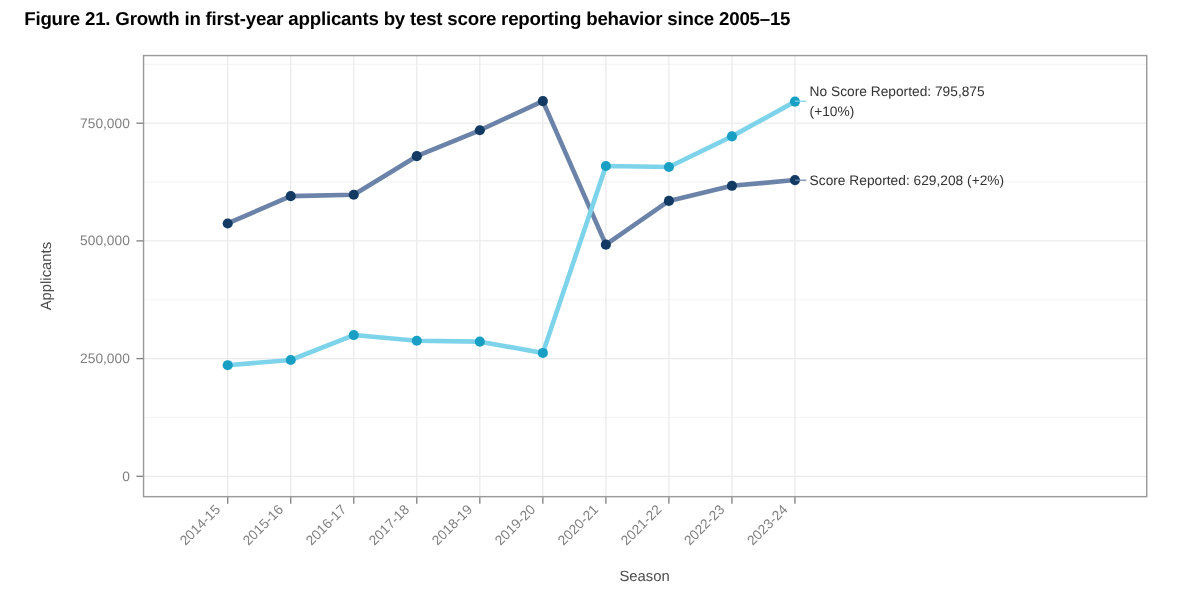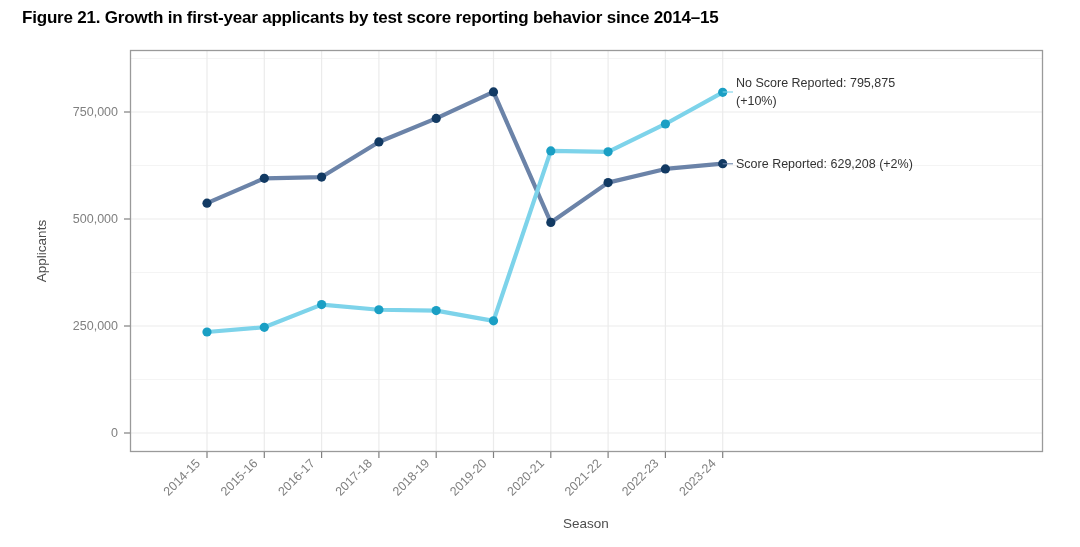--- a/index.html
+++ b/index.html
@@ -44,21 +44,21 @@
   .annot-label {
     font-size: 12.5px;
     fill: #333333;
   }
 </style>
 </head>
 <body>
 
 <div id="figure-root">
 
-  <div id="figure-title">Figure 21. Growth in first-year applicants by test score reporting behavior since 2014–15</div>
+  <div id="figure-title">Figure 21. Growth in first-year applicants by test score reporting behavior since 2005–15</div>
 
   <svg id="plot-svg" width="1080" height="547">
 
     <rect x="130" y="50" width="913" height="402" fill="#ffffff"></rect>
 
     <g stroke="#f4f4f4" stroke-width="1">
       <line x1="130" y1="379.5" x2="1043" y2="379.5"></line>
       <line x1="130" y1="272.5" x2="1043" y2="272.5"></line>
       <line x1="130" y1="165.5" x2="1043" y2="165.5"></line>
       <line x1="130" y1="58.5" x2="1043" y2="58.5"></line>

